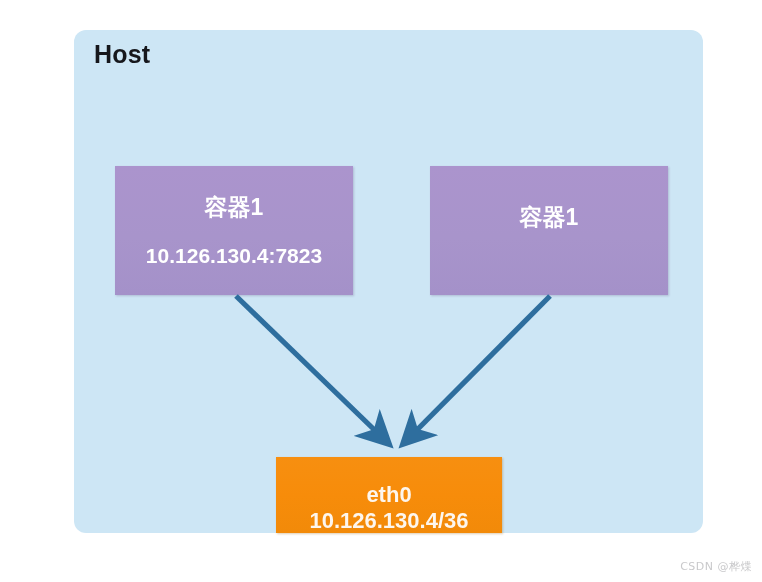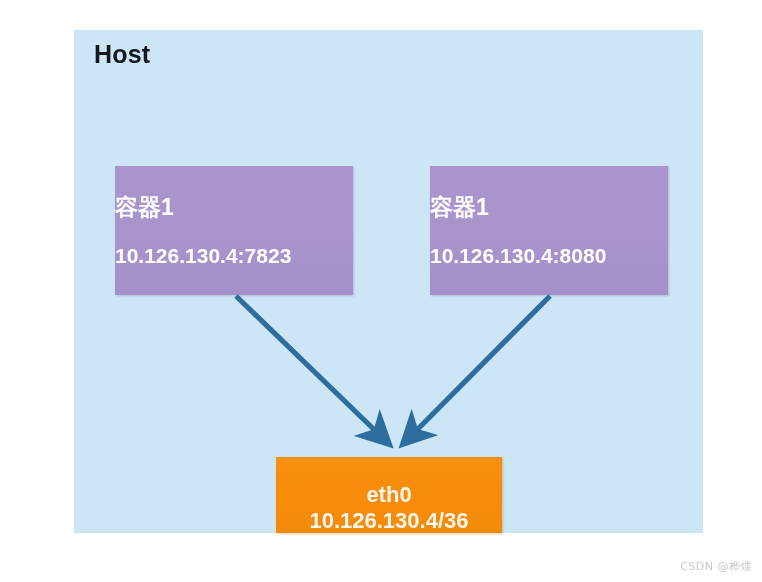--- a/index.html
+++ b/index.html
@@ -26,20 +26,21 @@
 
   
   .host-box {
     position: absolute;
     left: 74px;
     top: 30px;
     width: 629px;
     height: 503px;
     background: #cde6f5;
     box-sizing: border-box;
+    border-radius: 12px;
   }
   .host-title {
     position: absolute;
     left: 20px;
     top: 10px;
     font-size: 25px;
     font-weight: bold;
     color: #16171c;
     letter-spacing: 0.2px;
     white-space: nowrap;
@@ -47,20 +48,21 @@
 
   
   .ctr-box {
     position: absolute;
     width: 238px;
     height: 129px;
     background: linear-gradient(180deg, #ab94cd 0%, #a894cb 55%, #a491c9 100%);
     box-shadow: 1px 1px 2px rgba(120,110,150,0.35);
     display: flex;
     flex-direction: column;
+    align-items: center;
     justify-content: center;
     box-sizing: border-box;
   }
   .ctr-left  { left: 115px; top: 166px; }
   .ctr-right { left: 430px; top: 166px; }
 
   .ctr-title {
     color: #ffffff;
     font-size: 23px;
     font-weight: bold;
@@ -138,21 +140,20 @@
     <div class="host-title">Host</div>
   </div>
 
   <div class="ctr-box ctr-left">
     <div class="ctr-title">容器1</div>
     <div class="ctr-addr">10.126.130.4:7823</div>
   </div>
 
   <div class="ctr-box ctr-right">
     <div class="ctr-title">容器1</div>
-    <div class="ctr-addr">10.126.130.4:8080</div>
   </div>
 
   <svg class="arrow-layer" viewBox="0 0 762 582" width="762" height="582" xmlns="http://www.w3.org/2000/svg">
     <defs>
       <marker id="head-left" viewBox="0 0 12 12" refX="9.5" refY="6" markerWidth="7.2" markerHeight="7.2" orient="auto-start-reverse">
         <path d="M 0 0 L 12 6 L 0 12 L 3.2 6 z" fill="#2e6e9e"></path>
       </marker>
       <marker id="head-right" viewBox="0 0 12 12" refX="9.5" refY="6" markerWidth="7.2" markerHeight="7.2" orient="auto-start-reverse">
         <path d="M 0 0 L 12 6 L 0 12 L 3.2 6 z" fill="#2e6e9e"></path>
       </marker>

